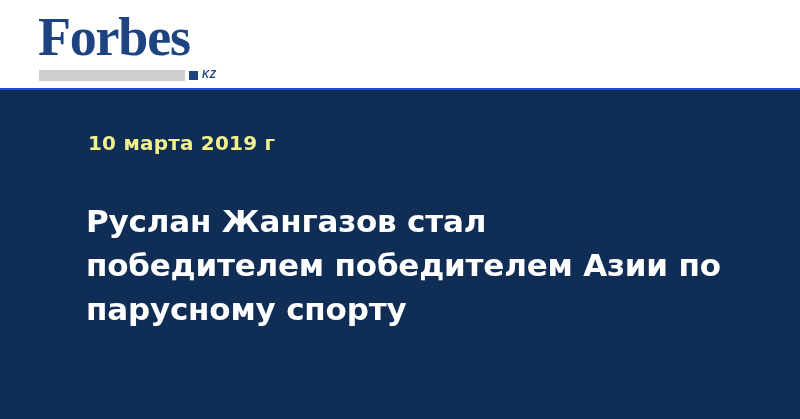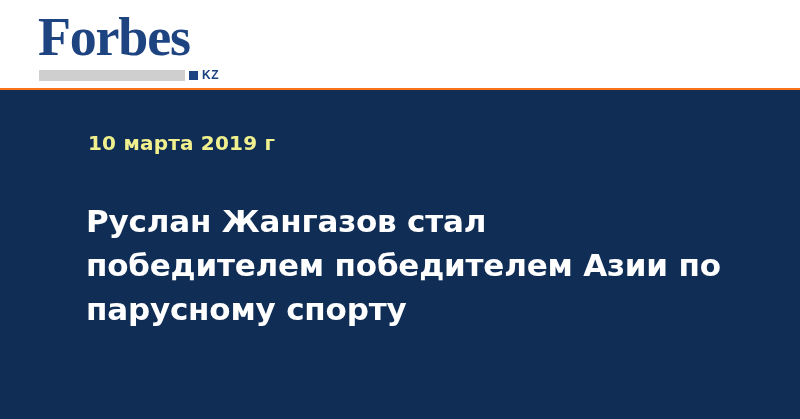--- a/index.html
+++ b/index.html
@@ -64,35 +64,36 @@
     width: 9px;
     height: 9px;
     background: #1d4480;
   }
   .logo-kz {
     position: absolute;
     left: 164px;
     top: 58px;
     font-family: "Liberation Sans", sans-serif;
     font-weight: 700;
-    font-size: 12px;
+    font-size: 10px;
     line-height: 14px;
     letter-spacing: 0.6px;
     color: #1d4480;
+    font-style: italic;
   }
 
   
   .hero {
     position: absolute;
     left: 0;
     top: 88px;
     width: 800px;
     height: 331px;
     background: #0f2d55;
-    border-top: 2px solid #f97316;
+    border-top: 2px solid #1d4ed8;
     box-sizing: border-box;
   }
   .hero-date {
     position: absolute;
     left: 88px;
     top: 41px;
     font-family: "DejaVu Sans", sans-serif;
     font-weight: 700;
     font-size: 20px;
     line-height: 24px;

